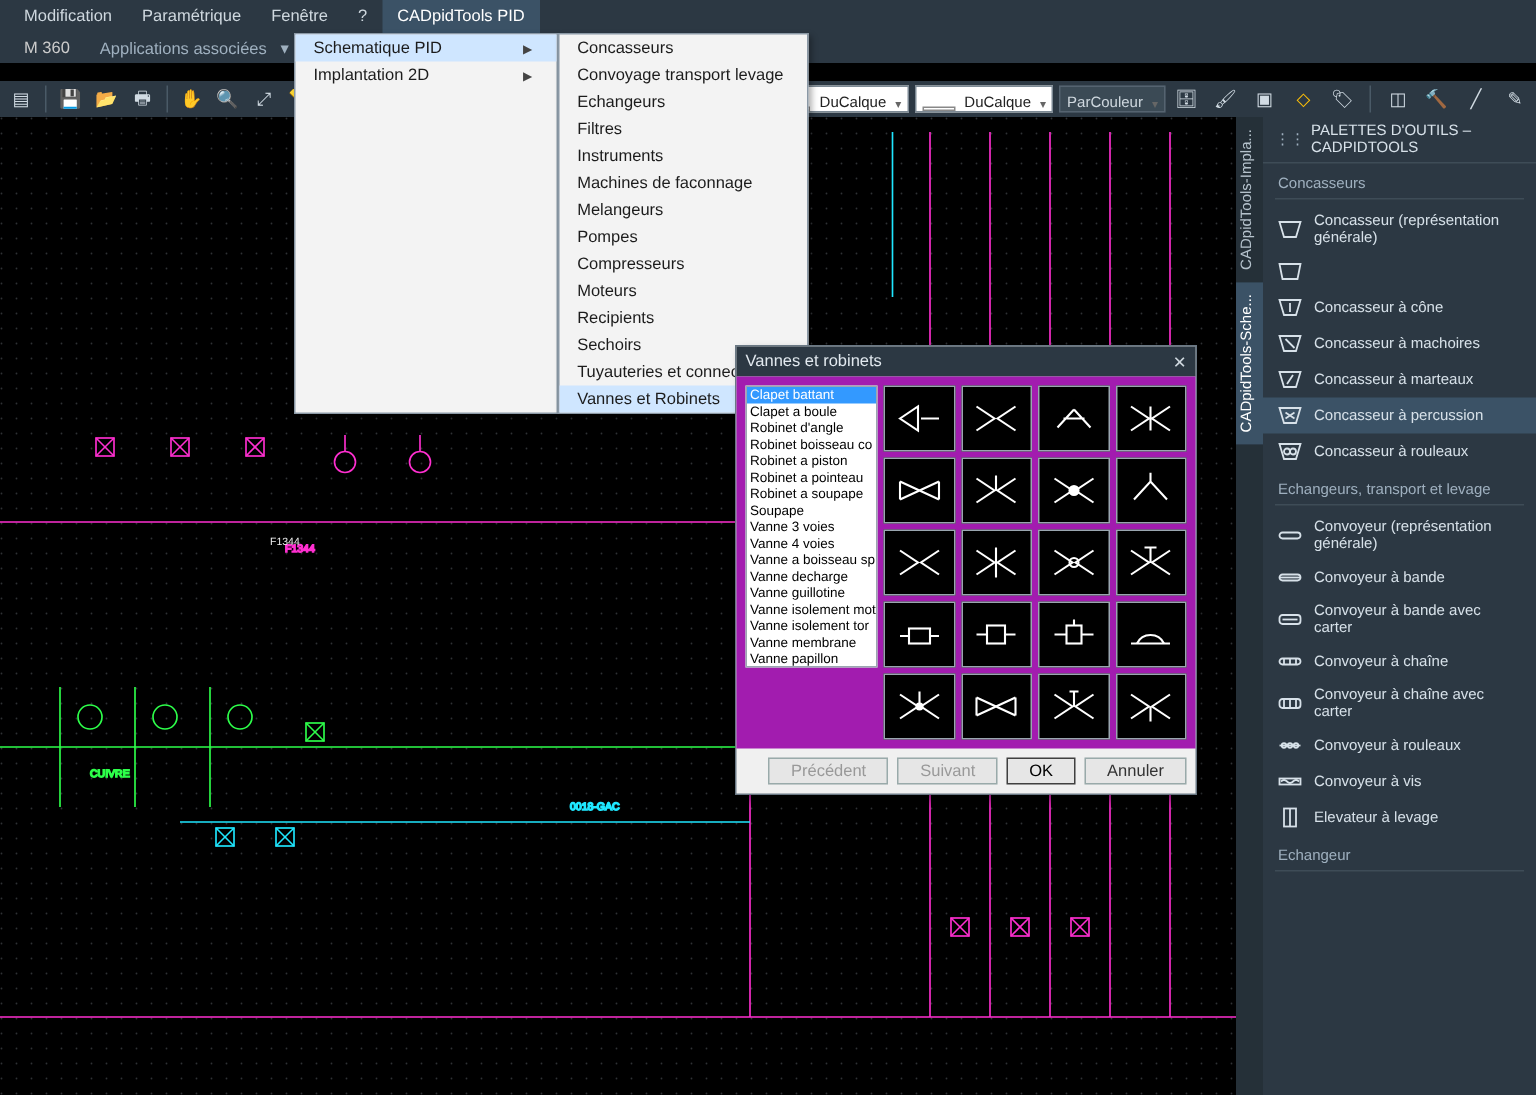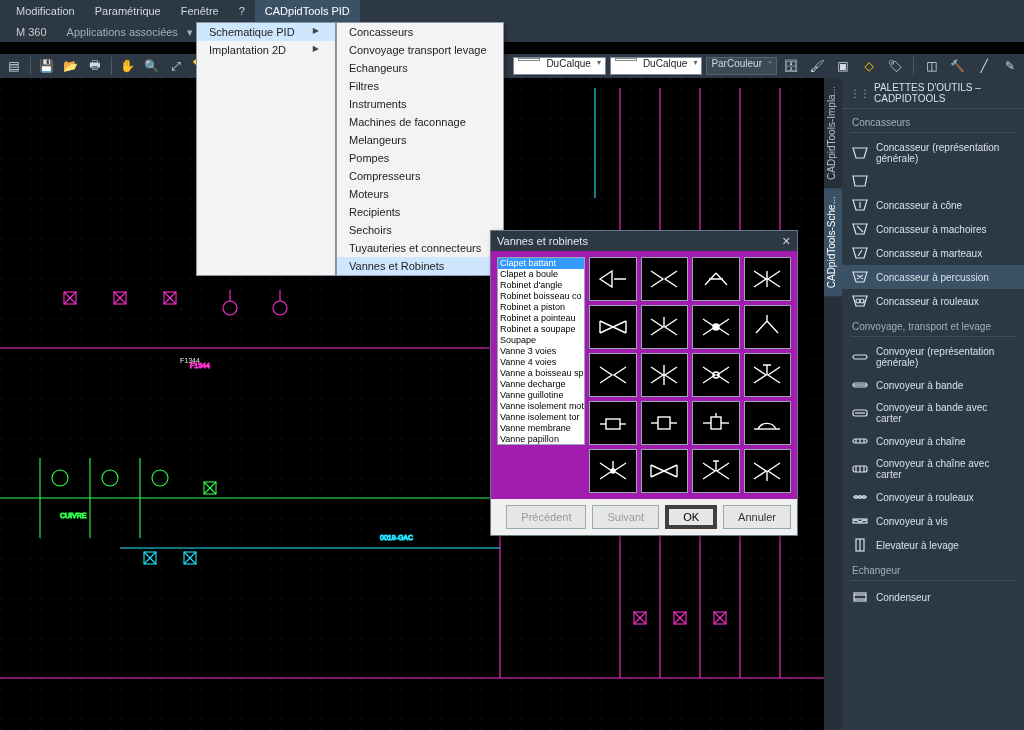--- a/index.html
+++ b/index.html
@@ -11,51 +11,51 @@
   .menubar > div.active { background: #3b5266; color: #fff; }
 
   
   .second-bar { height: 20px; background: #2c3843; display: flex; align-items: center; padding: 0 6px; font-size: 11px; }
   .second-bar > div { padding: 0 10px; }
   .second-bar .sublabel { color: #9fb0bf; }
 
   
   .cascade { position: absolute; top: 22px; left: 196px; display: flex; z-index: 60; }
   .panel { background: #f3f3f3; border: 1px solid #8a98a5; color: #1c1c1c; font-size: 11px; min-width: 140px; box-shadow: 2px 2px 4px rgba(0,0,0,.3); }
-  .panel .row { padding: 3px 16px 3px 12px; display: flex; align-items: flex-start; justify-content: space-between; white-space: nowrap; }
+  .panel .row { padding: 3px 16px 3px 12px; display: flex; align-items: center; justify-content: space-between; white-space: nowrap; gap: 36px; }
   .panel .row .arrow { color: #444; margin-left: 18px; font-size: 8px; }
   .panel .row.hi { background: #cfe6ff; }
   .panel.second { min-width: 160px; }
 
   
   .toolbar { position: absolute; top: 54px; left: 0; right: 0; height: 24px; background: #2c3843; display: flex; align-items: center; padding: 0 4px; gap: 4px; }
   .toolbar .sep { width: 1px; height: 18px; background: #4a5a67; margin: 0 2px; }
   .tbtn { width: 20px; height: 20px; display: flex; align-items: center; justify-content: center; color: #d1dbe3; font-size: 12px; }
-  .combo { height: 18px; background: #fff; color: #222; display: flex; align-items: flex-start; padding: 0 4px; gap: 6px; font-size: 10px; border: 1px solid #7c8994; }
+  .combo { height: 18px; background: #fff; color: #222; display: flex; align-items: flex-end; padding: 0 4px; gap: 6px; font-size: 10px; border: 1px solid #7c8994; }
   .combo .caret { font-size: 8px; color: #666; }
   .combo .sw { width: 22px; height: 3px; background: #fff; border: 1px solid #888; }
 
   
   .canvas { position: absolute; top: 78px; left: 0; right: 200px; bottom: 0; background: #000; }
   .canvas svg { position: absolute; inset: 0; }
 
   
   .dialog { position: absolute; top: 230px; left: 490px; width: 308px; background: #f0f0f0; border: 1px solid #6a7884; z-index: 70; box-shadow: 3px 3px 6px rgba(0,0,0,.4); }
   .dlg-title { background: #2c3843; color: #e2e9ef; height: 20px; display: flex; align-items: center; justify-content: space-between; padding: 0 6px; font-size: 11px; }
   .dlg-title .x { color: #cfd8df; cursor: default; }
   .dlg-body { display: flex; padding: 6px; gap: 4px; background: #a21caf; }
   .dlg-list { width: 88px; height: 188px; background: #fff; border: 1px solid #9aa6b0; overflow: hidden; font-size: 9px; color: #000; }
   .dlg-list div { padding: 0 2px; white-space: nowrap; line-height: 11px; }
   .dlg-list div.sel { background: #3399ff; color: #fff; }
   .dlg-icons { flex: 1; display: grid; grid-template-columns: repeat(4, 1fr); gap: 4px; }
   .dcell { background: #000; border: 1px solid #9aa6b0; height: 44px; display: flex; align-items: center; justify-content: center; }
   .dcell svg { stroke: #fff; fill: none; stroke-width: 1.4; }
   .dlg-foot { display: flex; gap: 6px; justify-content: flex-end; padding: 6px; margin-left: 18px; }
   .dbtn { background: #e6e6e6; border: 1px solid #9aa; font-size: 11px; padding: 2px 14px; color: #333; }
-  .dbtn.primary { border: 4px solid #404040; color: #000; }
+  .dbtn.primary { border: 1px solid #404040; color: #000; }
   .dbtn.disabled { color: #999; }
 
   
   .palette { position: absolute; top: 78px; right: 0; bottom: 0; width: 200px; background: #2c3843; display: flex; }
   .vtabs { width: 18px; background: #253038; display: flex; flex-direction: column; }
   .vtab { flex: 0 0 auto; writing-mode: vertical-rl; transform: rotate(180deg); padding: 8px 2px; font-size: 10px; color: #b5c2cc; text-align: center; }
   .vtab.active { background: #3b5266; color: #fff; }
   .pbody { flex: 1; display: flex; flex-direction: column; overflow: hidden; }
   .ptitle { font-size: 10px; padding: 4px 8px; color: #d7e1e9; background: #2c3843; border-bottom: 1px solid #3e4c57; display: flex; align-items: center; gap: 4px; }
   .pgroup { font-size: 10px; color: #9fb0bf; padding: 8px 10px 4px; }
@@ -504,21 +504,21 @@
         <span class="ic">
           <svg width="16" height="12">
             <path d="M1 1 L15 1 L12 11 L4 11 Z"></path>
             <circle cx="6" cy="6" r="2"></circle>
             <circle cx="10" cy="6" r="2"></circle>
           </svg>
         </span>
         <span>Concasseur à rouleaux</span>
       </div>
 
-    <div class="pgroup">Convoyage, transport et levage</div>
+    <div class="pgroup">Echangeurs, transport et levage</div>
     <div class="pgroup-sep"></div>
     <div class="pentry">
         <span class="ic">
           <svg width="16" height="10">
             <rect x="1" y="3" width="14" height="4" rx="2"></rect>
           </svg>
         </span>
         <span>Convoyeur (représentation générale)</span>
       </div>
     <div class="pentry">
@@ -586,24 +586,14 @@
           <svg width="12" height="14">
             <rect x="2" y="1" width="8" height="12"></rect>
             <line x1="6" y1="1" x2="6" y2="13"></line>
           </svg>
         </span>
         <span>Elevateur à levage</span>
       </div>
 
     <div class="pgroup">Echangeur</div>
     <div class="pgroup-sep"></div>
-    <div class="pentry">
-        <span class="ic">
-          <svg width="16" height="12">
-            <rect x="2" y="2" width="12" height="8"></rect>
-            <line x1="2" y1="4" x2="14" y2="4"></line>
-            <line x1="2" y1="8" x2="14" y2="8"></line>
-          </svg>
-        </span>
-        <span>Condenseur</span>
-      </div>
   </div>
 </div>
 
 </body></html>

